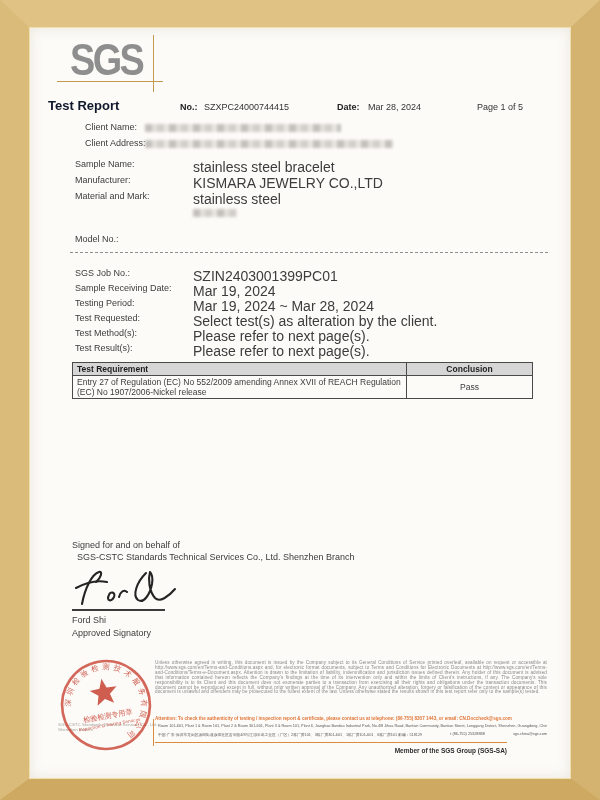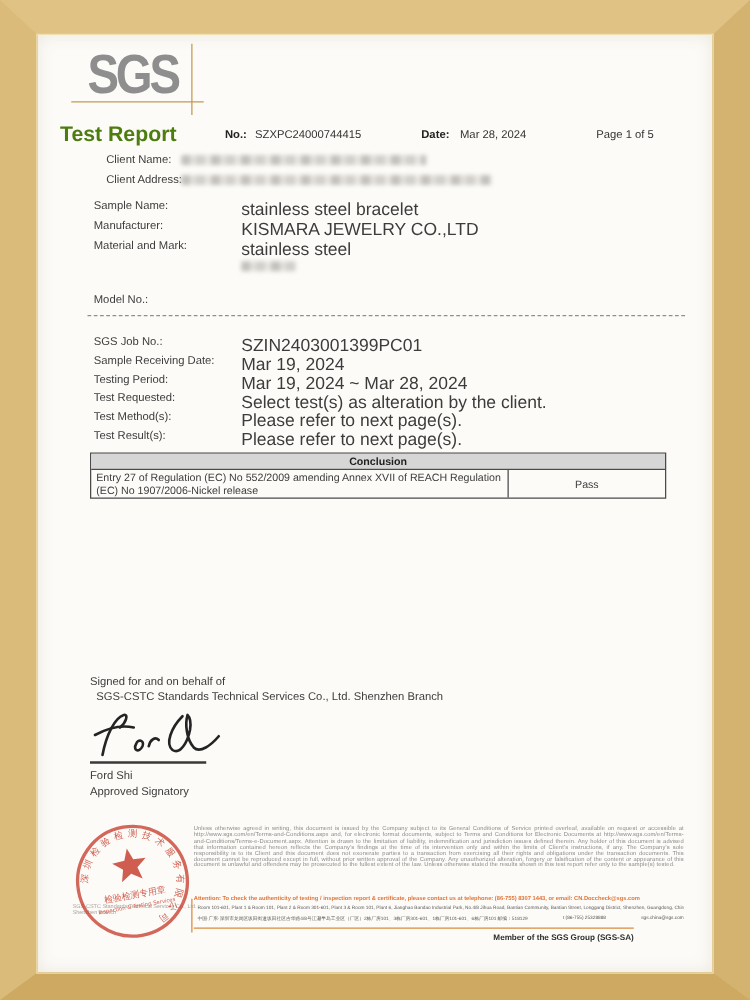--- a/index.html
+++ b/index.html
@@ -29,21 +29,21 @@
   }
   .abs{position:absolute;}
   
   .sgs-logo{
     left:40px;top:10px;font-size:44px;font-weight:bold;color:#8e8e8e;
     letter-spacing:-3px;line-height:1;transform:scale(.86,1);transform-origin:left top;
   }
   .cross-h{left:27px;top:53px;width:106px;height:1px;background:#c49a4e;}
   .cross-v{left:123px;top:7px;width:1px;height:57px;background:#c49a4e;}
   
-  .report-title{left:18px;top:70px;font-size:17px;font-weight:bold;color:#4d7c0f;}
+  .report-title{left:18px;top:70px;font-size:13px;font-weight:bold;color:#0f172a;}
   .hdr{font-size:9px;top:74px;color:#333;}
   .hdr b{color:#222;}
   
   .lbl{font-size:9px;color:#3c3c3c;}
   .val{font-size:14px;color:#3c3c3c;}
   
   .redact{
     background:repeating-linear-gradient(90deg,#b5b2ad 0 7px,#dcd9d4 7px 12px,#c7c4bf 12px 19px,#e4e1dc 19px 24px);
     height:8px;border-radius:1px;filter:blur(1.6px);opacity:.8;
   }
@@ -148,20 +148,21 @@
     <span class="lbl" style="left:45px;text-align:right;">Test Method(s):</span>
     <span class="val">Please refer to next page(s).</span>
   </div>
   <div class="inforow" style="top:315px;">
     <span class="lbl" style="left:45px;">Test Result(s):</span>
     <span class="val">Please refer to next page(s).</span>
   </div>
 
   <div class="abs rtable">
     <div class="thead">
+      <div class="c1">Test Requirement</div>
       <div class="c2">Conclusion</div>
     </div>
     <div class="tbody-row">
       <div class="c1">Entry 27 of Regulation (EC) No 552/2009 amending Annex XVII of REACH Regulation (EC) No 1907/2006-Nickel release</div>
       <div class="c2">Pass</div>
     </div>
   </div>
 
   <div class="abs sig-line1">Signed for and on behalf of</div>
   <div class="abs sig-line2">SGS-CSTC Standards Technical Services Co., Ltd. Shenzhen Branch</div>

